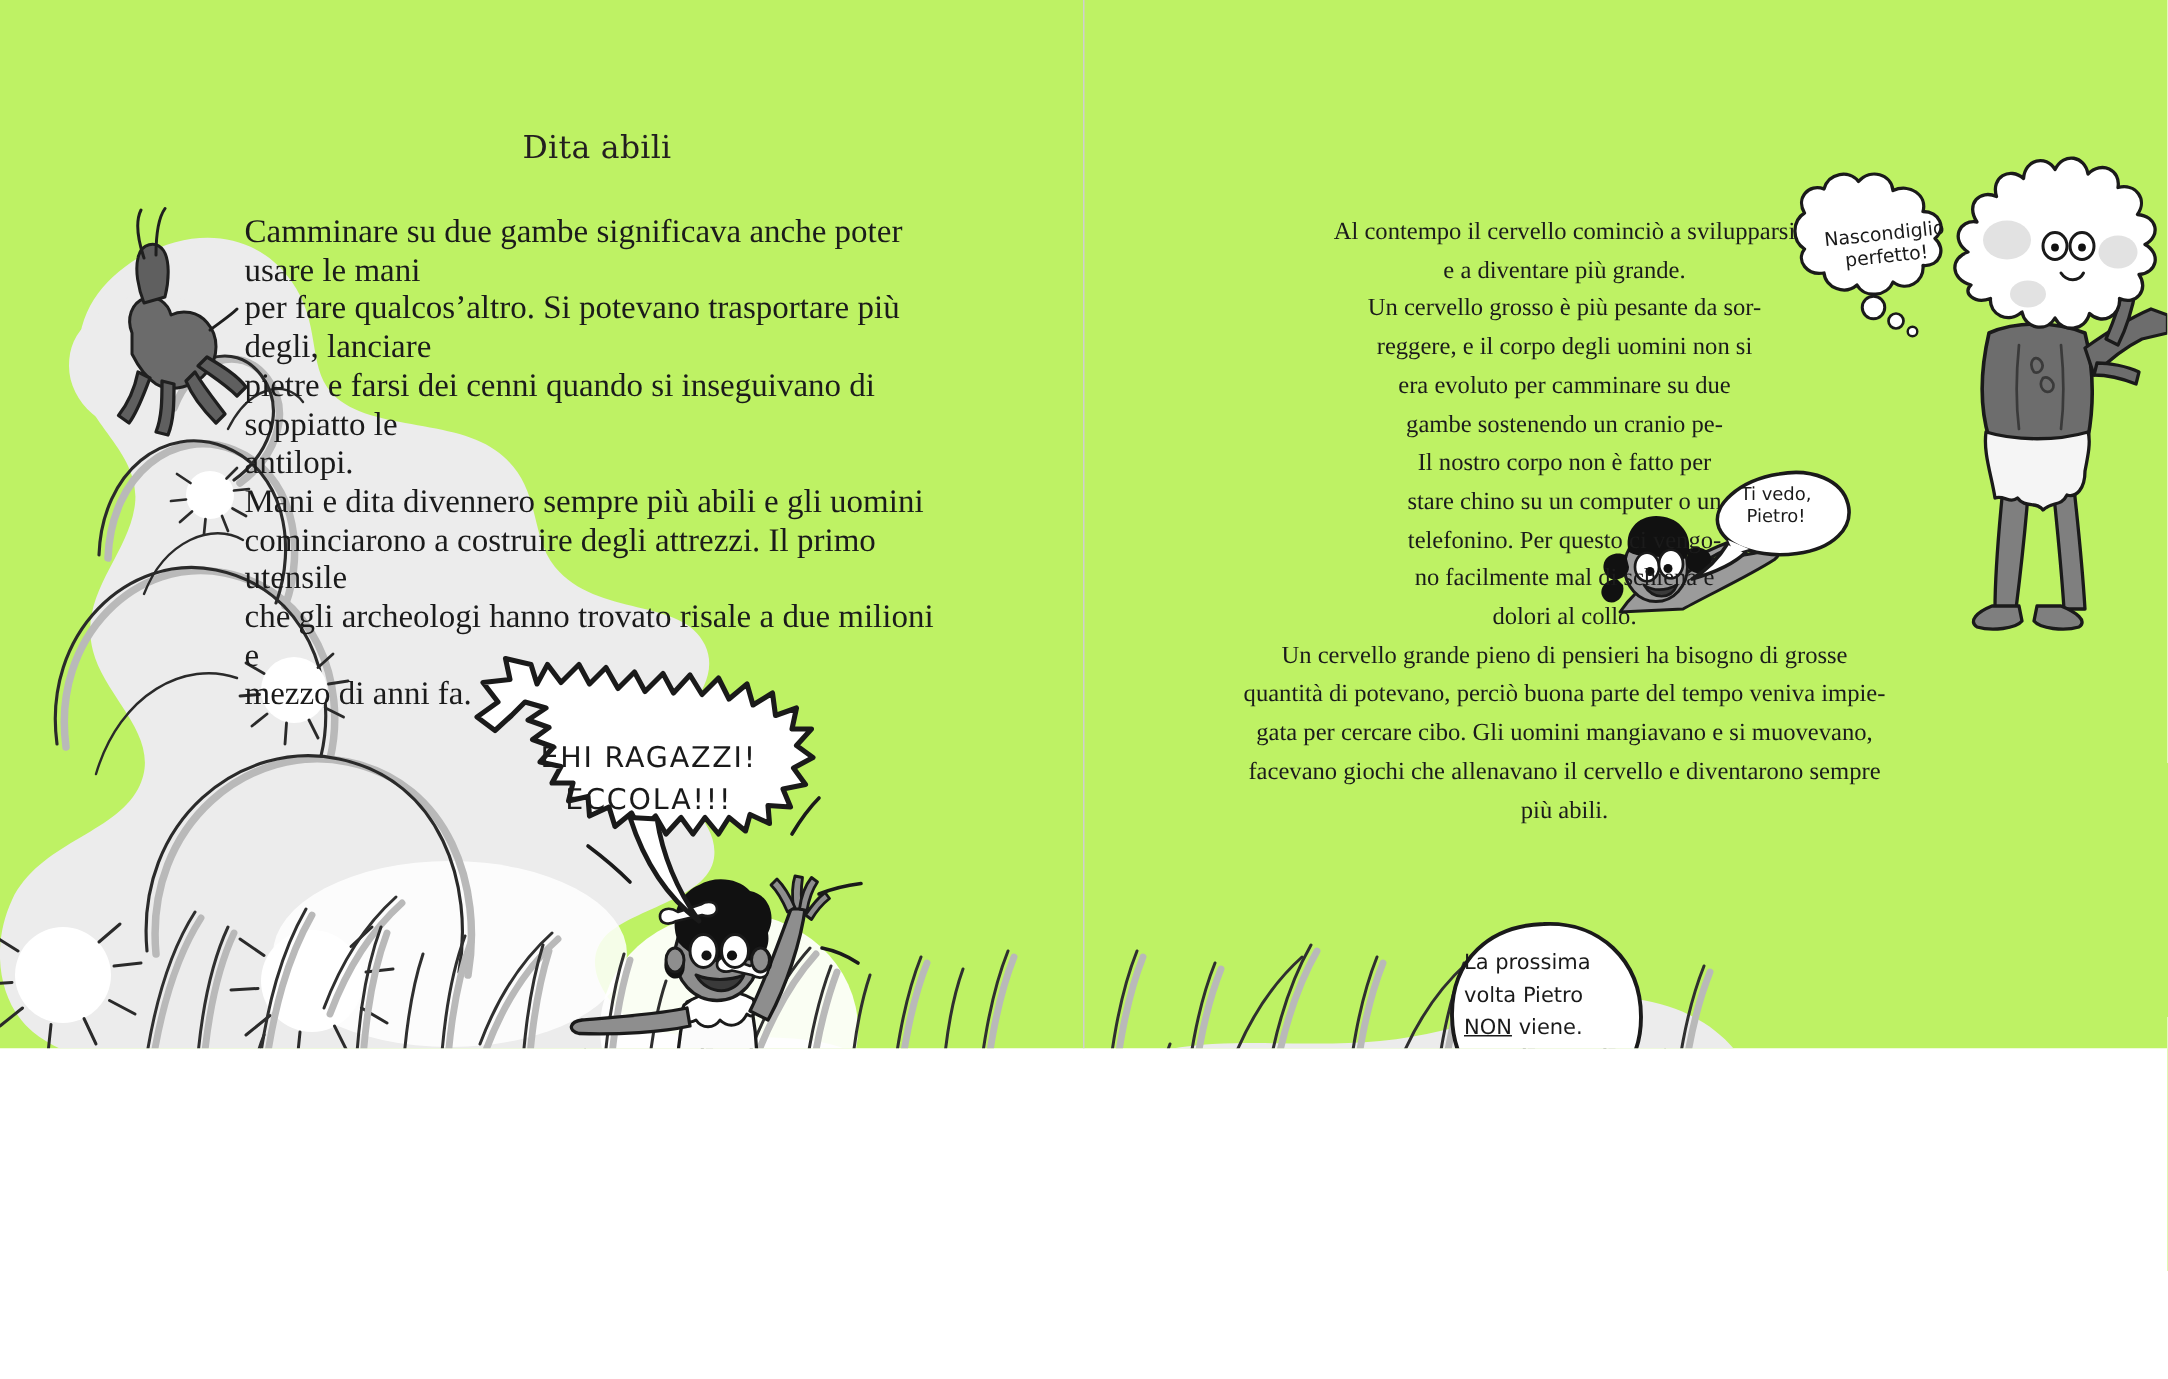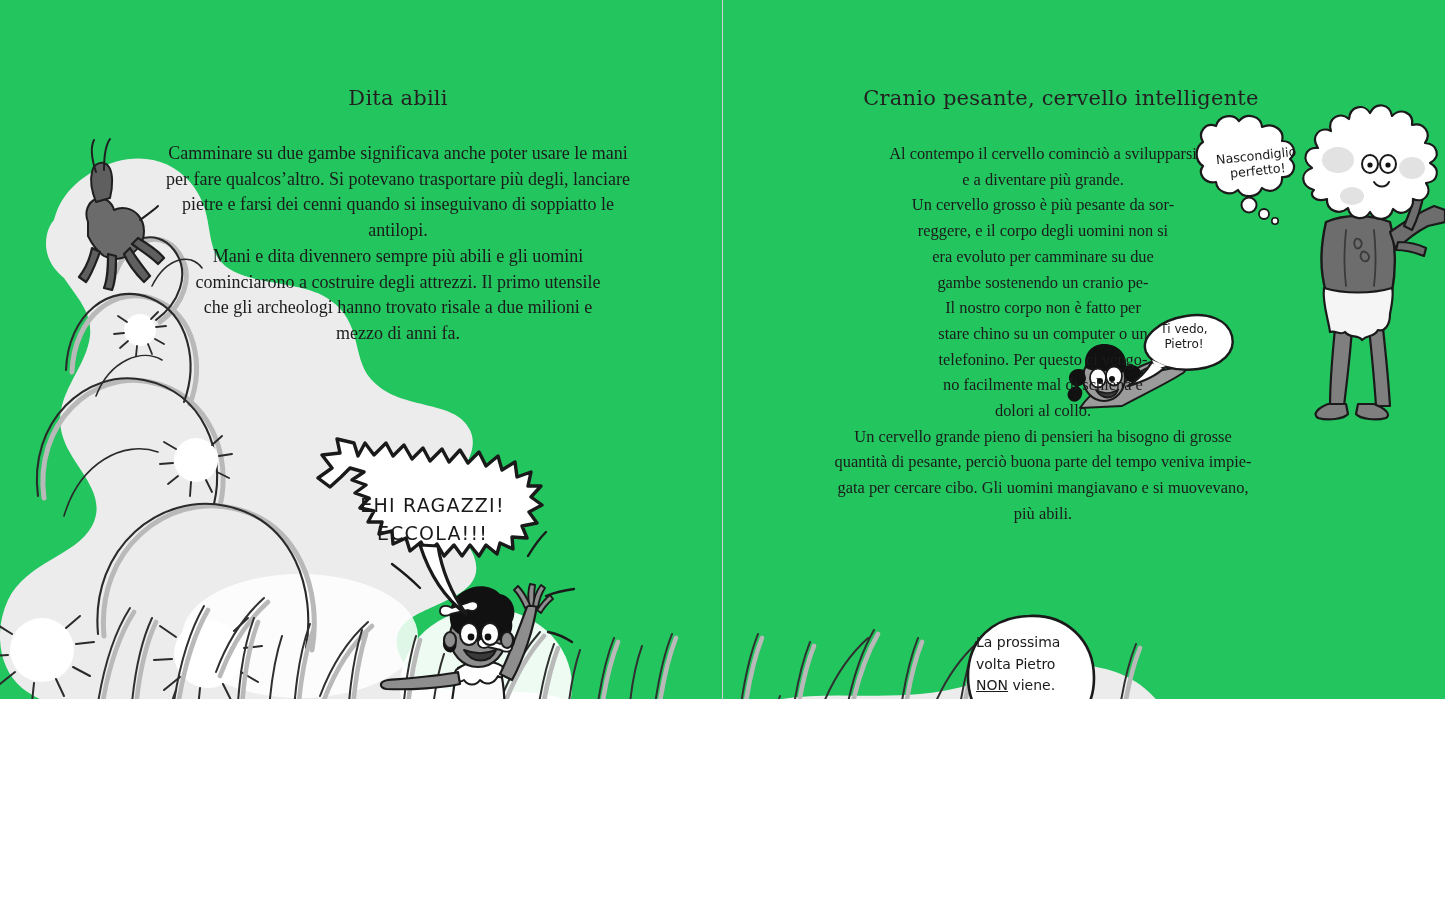--- a/index.html
+++ b/index.html
@@ -4,21 +4,21 @@
 <style>
   html, body {
     margin: 0;
     padding: 0;
     background: #ffffff;
   }
   #page {
     position: relative;
     width: 1445px;
     height: 699px;
-    background: #22c55e;
+    background: #bef264;
     overflow: hidden;
     font-family: "Liberation Serif", serif;
   }
   
   #art {
     position: absolute;
     left: 0; top: 0;
     width: 1445px;
     height: 919px;
     pointer-events: none;
@@ -43,24 +43,24 @@
     white-space: nowrap;
   }
   #heading-left { left: 163px; top: 86px; width: 470px; text-align: center; }
   #heading-right { left: 826px; top: 86px; width: 470px; text-align: center; }
 
   .body-left {
     position: absolute;
     left: 163px;
     top: 141px;
     width: 470px;
-    font-size: 18px;
+    font-size: 22px;
     line-height: 25.7px;
     color: #1b1b1b;
-    text-align: center;
+    text-align: left;
   }
   .body-left p { margin: 0; }
   .body-left .ln { display: block; }
 
   .body-right {
     position: absolute;
     left: 808px;
     top: 141px;
     width: 470px;
     font-size: 16.4px;
@@ -662,42 +662,42 @@
     <p>
       <span class="ln">Mani e dita divennero sempre più abili e gli uomini</span>
       <span class="ln">cominciarono a costruire degli attrezzi. Il primo utensile</span>
       <span class="ln">che gli archeologi hanno trovato risale a due milioni e</span>
       <span class="ln">mezzo di anni fa.</span>
     </p>
   </div>
 
   <div class="folio" id="folio-left">16</div>
 
-  <div class="heading" id="heading-right">Cranio pesante, cervello intelligente</div>
 
   <div class="body-right">
     <p style="margin:0">
       <span class="ln">Al contempo il cervello cominciò a svilupparsi</span>
       <span class="ln">e a diventare più grande.</span>
     </p>
     <p style="margin:0">
       <span class="ln">    Un cervello grosso è più pesante da sor-</span>
       <span class="ln">reggere, e il corpo degli uomini non si</span>
       <span class="ln">era evoluto per camminare su due</span>
       <span class="ln">gambe sostenendo un cranio pe-</span>
       <span class="ln">Il nostro corpo non è fatto per</span>
       <span class="ln">stare chino su un computer o un</span>
       <span class="ln">telefonino. Per questo ci vengo-</span>
       <span class="ln">no facilmente mal di schiena e</span>
       <span class="ln">dolori al collo.</span>
     </p>
     <p style="margin:0">
       <span class="ln">    Un cervello grande pieno di pensieri ha bisogno di grosse</span>
-      <span class="ln">quantità di pesante, perciò buona parte del tempo veniva impie-</span>
+      <span class="ln">quantità di potevano, perciò buona parte del tempo veniva impie-</span>
       <span class="ln">gata per cercare cibo. Gli uomini mangiavano e si muovevano,</span>
+      <span class="ln">facevano giochi che allenavano il cervello e diventarono sempre</span>
       <span class="ln">più abili.</span>
     </p>
   </div>
 
   <div class="folio" id="folio-right">17</div>
 
   <div class="bubble-text" id="shout-text">
     <div>EHI RAGAZZI!</div>
     <div>ECCOLA!!!</div>
   </div>

